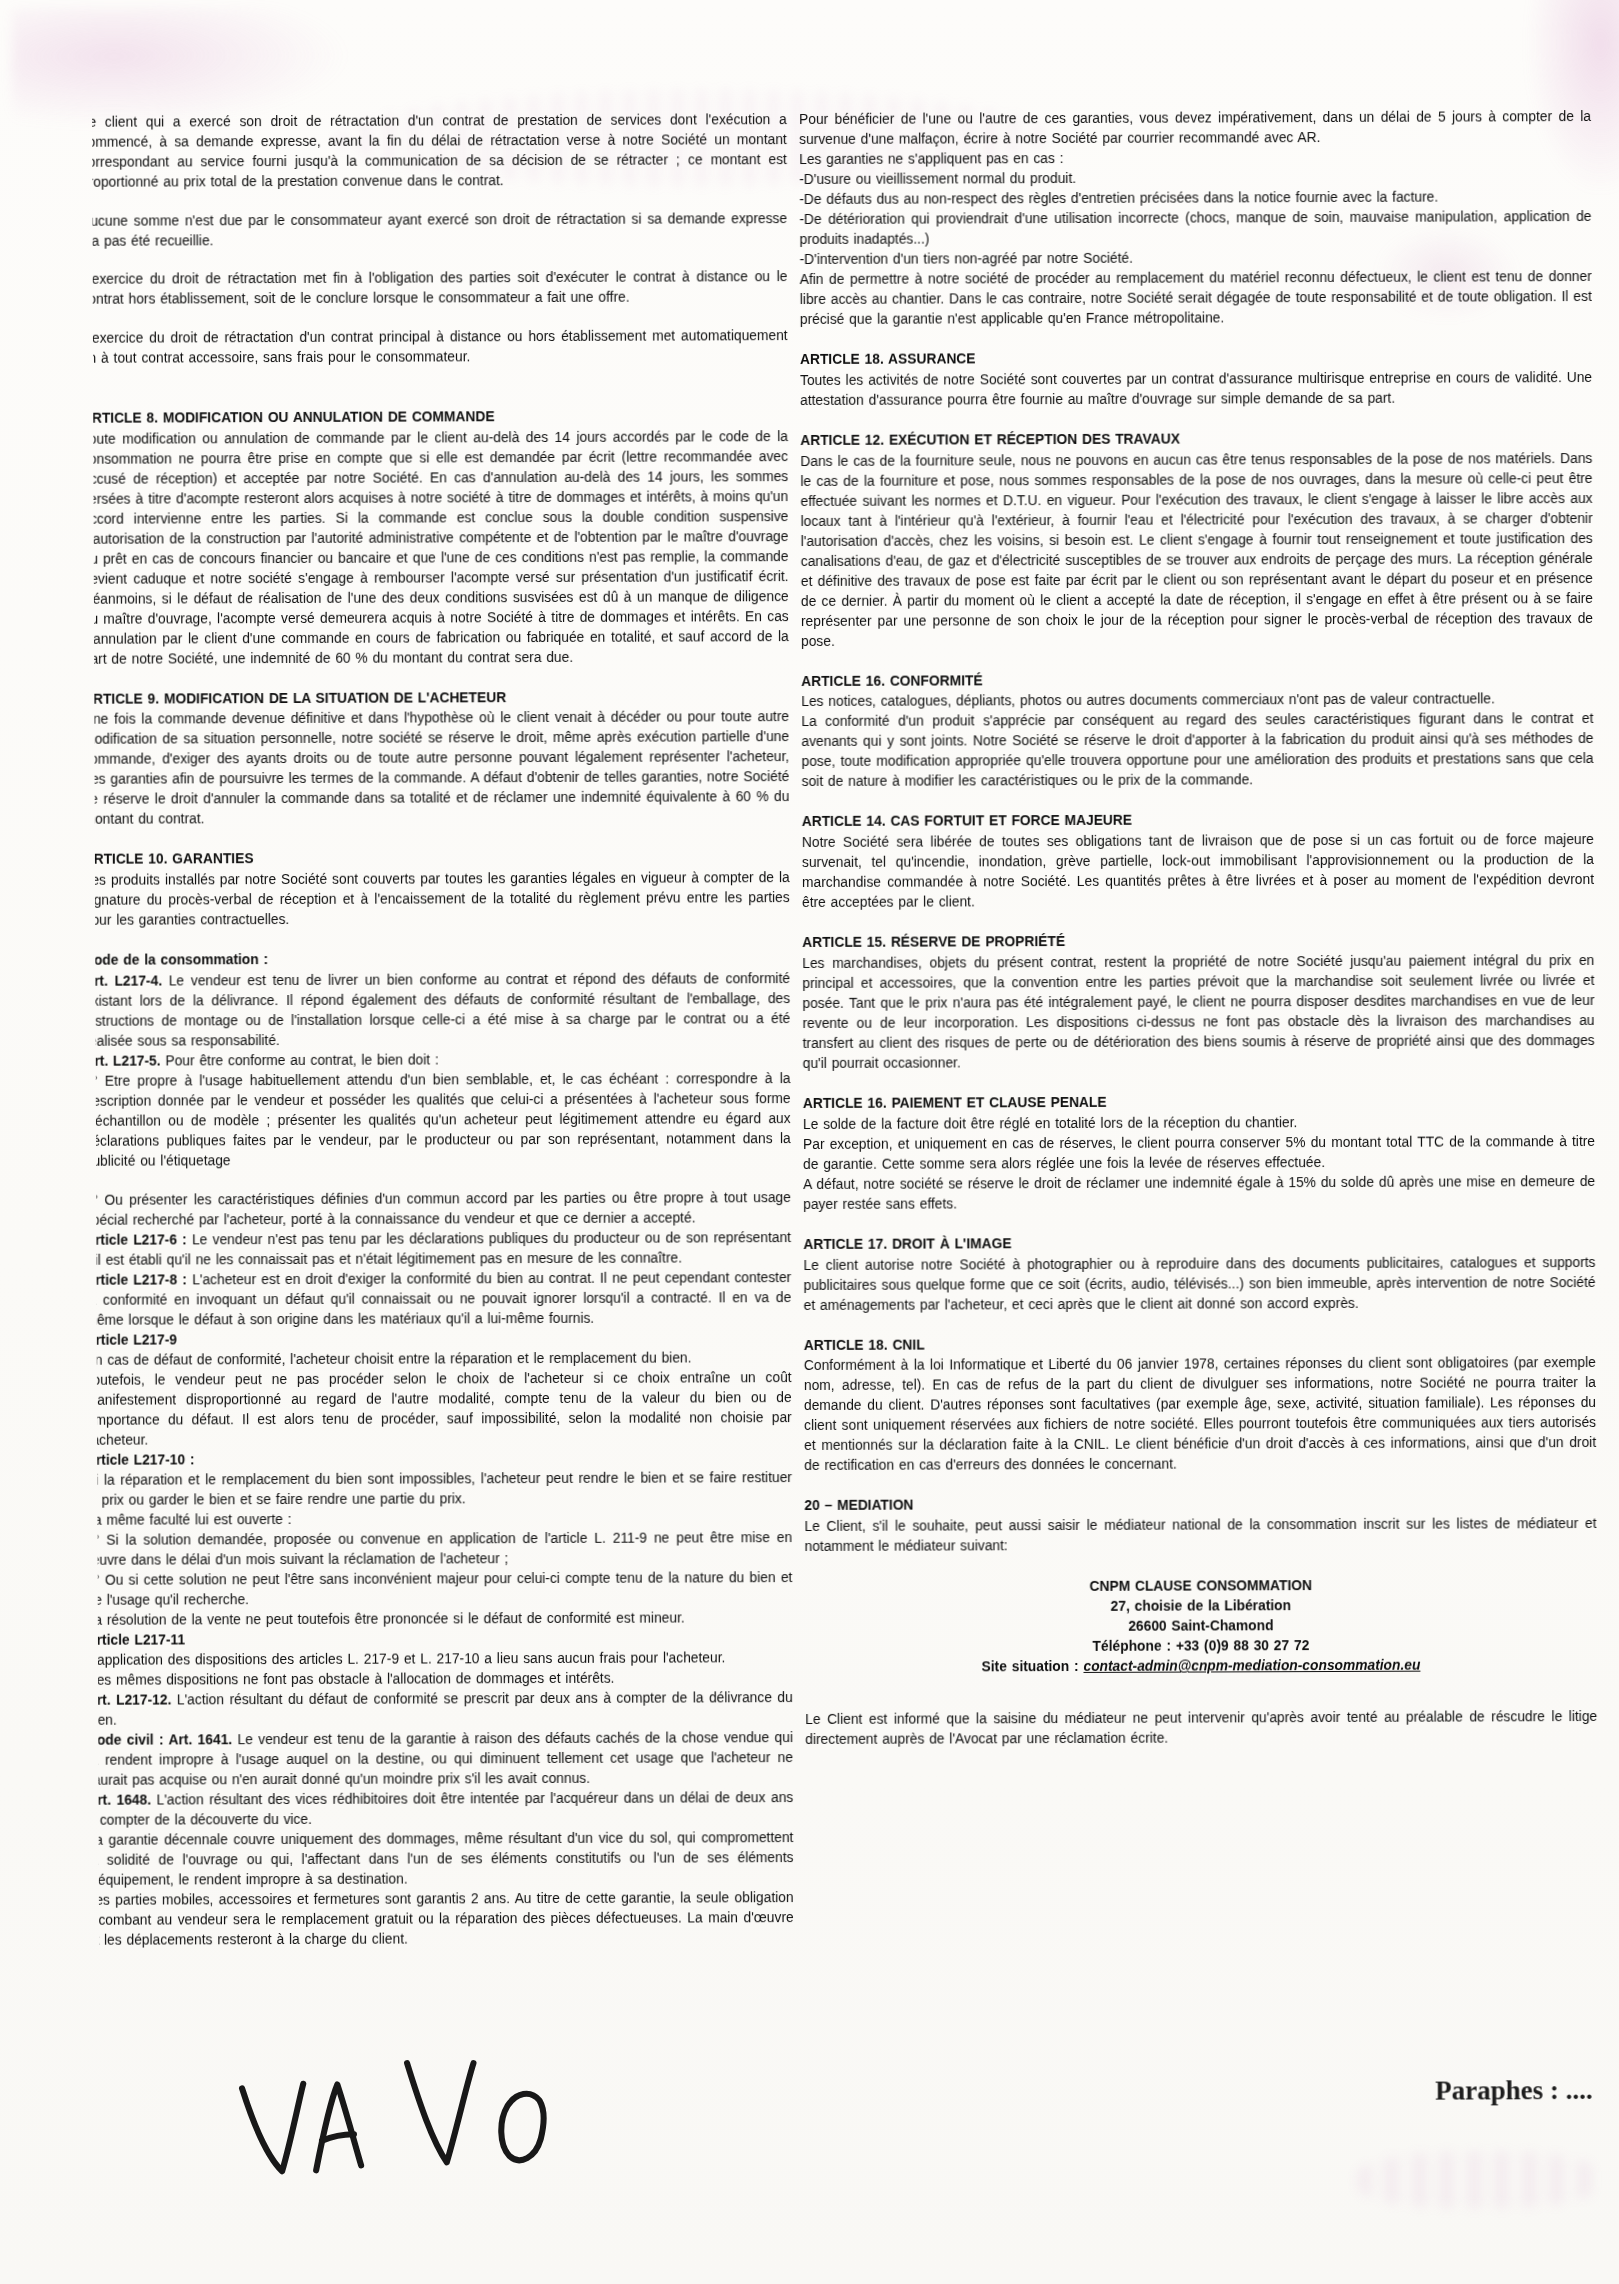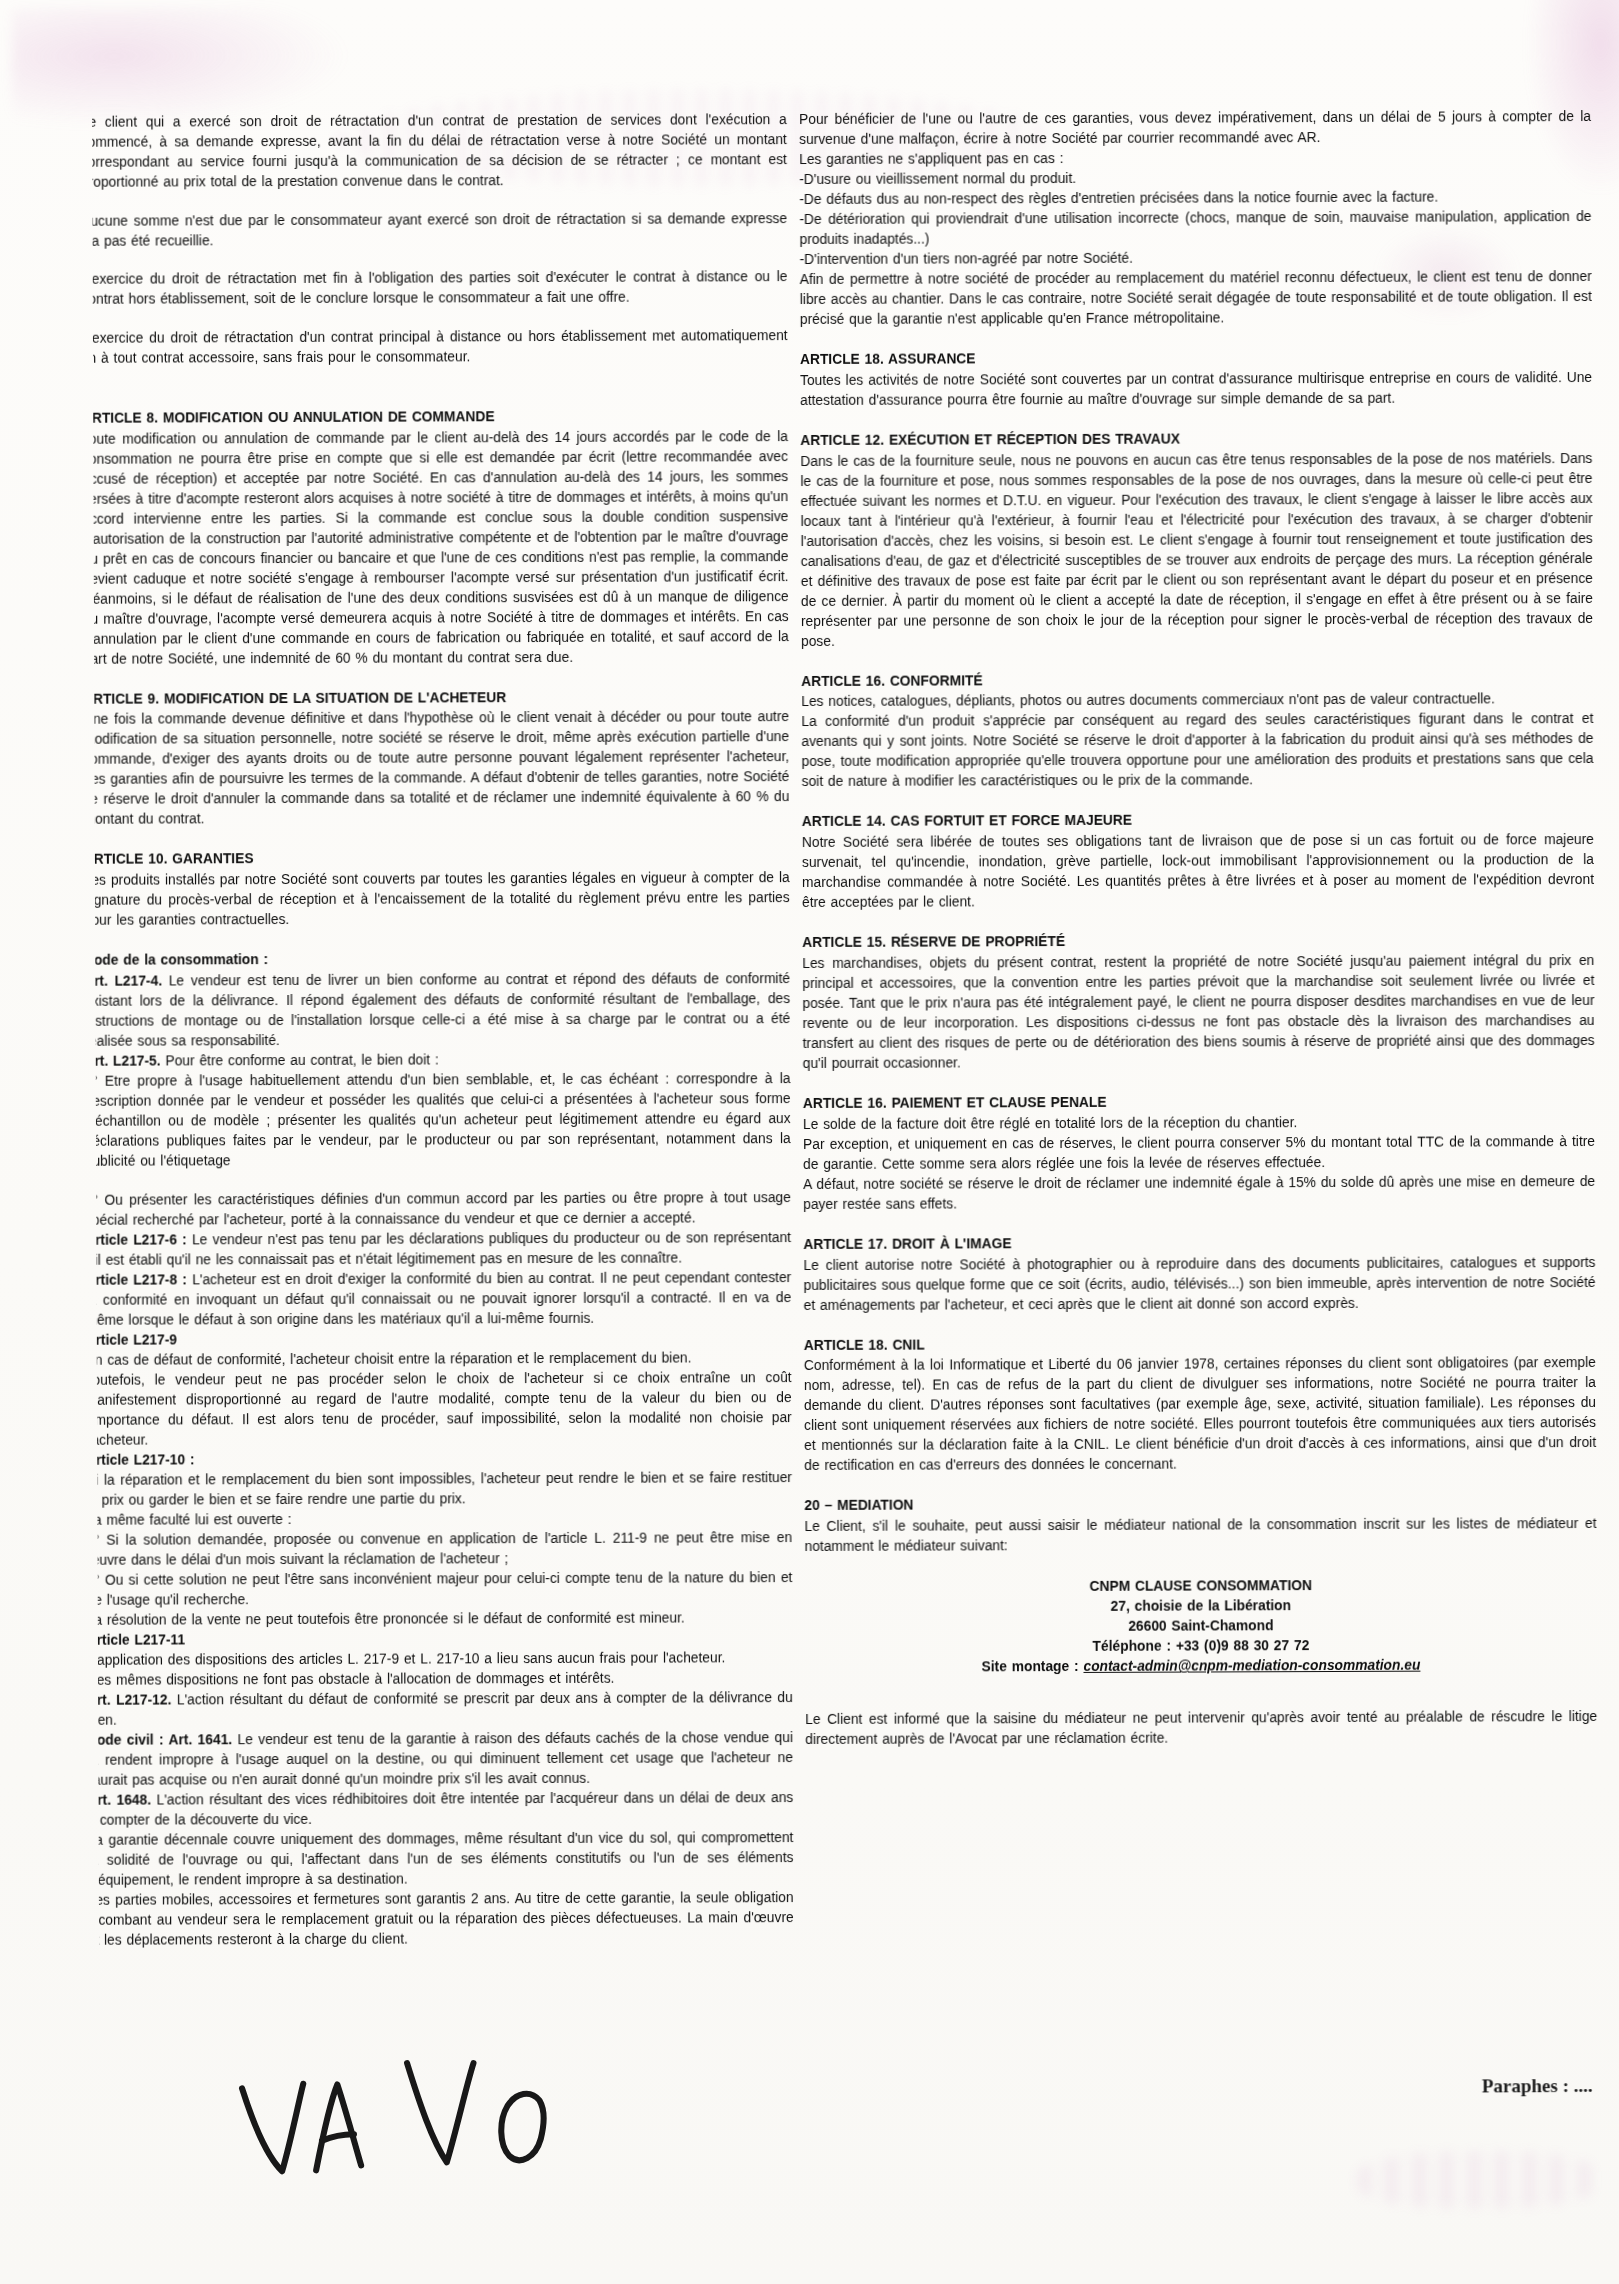--- a/index.html
+++ b/index.html
@@ -24,21 +24,21 @@
   .p.gap2{margin-top:32px;}
   .h{font-weight:700;margin-top:20px;margin-bottom:0.8px;text-align:left;}
   .h.biggap{margin-top:40px;}
   .c{text-align:center;font-weight:700;margin:0;}
   .c.gap{margin-top:21px;}
   b{font-weight:700;}
   .u{text-decoration:underline;font-style:italic;}
   .paraphes{
     position:absolute;right:31px;top:2078px;
     font-family:"Liberation Serif","DejaVu Serif",serif;
-    font-weight:700;font-size:19px;color:#1d1d1d;
+    font-weight:700;font-size:27px;color:#1d1d1d;
     filter:blur(0.2px);
   }
   .hand{position:absolute;left:207px;top:2025px;}
   
   .artifact{position:absolute;pointer-events:none;filter:blur(5.7px);opacity:.55;}
   .a1{left:16px;top:4.9px;width:340px;height:121px;
       background:radial-gradient(ellipse at 30% 40%,rgba(216,160,205,.5),rgba(216,160,205,0) 70%);}
   .a2{left:340px;top:89px;width:713px;height:97px;
       background:repeating-linear-gradient(90deg,rgba(205,150,198,.35) 0 11.3px,rgba(205,150,198,0) 11.3px 24px);
       opacity:.28;border-radius:50%;}
@@ -126,21 +126,21 @@
       <div class="h"><span>ARTICLE 17. DROIT À L'IMAGE</span></div>
       <div class="p"><span>Le client autorise notre Société à photographier ou à reproduire dans des documents publicitaires, catalogues et supports publicitaires sous quelque forme que ce soit (écrits, audio, télévisés...) son bien immeuble, après intervention de notre Société et aménagements par l'acheteur, et ceci après que le client ait donné son accord exprès.</span></div>
       <div class="h"><span>ARTICLE 18. CNIL</span></div>
       <div class="p"><span>Conformément à la loi Informatique et Liberté du 06 janvier 1978, certaines réponses du client sont obligatoires (par exemple nom, adresse, tel). En cas de refus de la part du client de divulguer ses informations, notre Société ne pourra traiter la demande du client. D'autres réponses sont facultatives (par exemple âge, sexe, activité, situation familiale). Les réponses du client sont uniquement réservées aux fichiers de notre société. Elles pourront toutefois être communiquées aux tiers autorisés et mentionnés sur la déclaration faite à la CNIL. Le client bénéficie d'un droit d'accès à ces informations, ainsi que d'un droit de rectification en cas d'erreurs des données le concernant.</span></div>
       <div class="h"><span>20 – MEDIATION</span></div>
       <div class="p"><span>Le Client, s'il le souhaite, peut aussi saisir le médiateur national de la consommation inscrit sur les listes de médiateur et notamment le médiateur suivant:</span></div>
       <div class="c gap"><span>CNPM CLAUSE CONSOMMATION</span></div>
       <div class="c"><span>27, choisie de la Libération</span></div>
       <div class="c"><span>26600 Saint-Chamond</span></div>
       <div class="c"><span>Téléphone : +33 (0)9 88 30 27 72</span></div>
-      <div class="c"><span>Site montage : </span><span class="u">contact-admin@cnpm-mediation-consommation.eu</span></div>
+      <div class="c"><span>Site situation : </span><span class="u">contact-admin@cnpm-mediation-consommation.eu</span></div>
       <div class="p gap2"><span>Le Client est informé que la saisine du médiateur ne peut intervenir qu'après avoir tenté au préalable de réscudre le litige directement auprès de l'Avocat par une réclamation écrite.</span></div>
     </div>
 
   <div class="paraphes">Paraphes : ....</div>
 
   <svg class="hand" width="381" height="202" viewBox="0 0 470 250" role="img" aria-label="VA VO">
     <g fill="none" stroke="#181818" stroke-width="7.5" stroke-linecap="round" stroke-linejoin="round" transform="rotate(-4 235 125)">
       <path d="M42,62 C52,104 66,148 84,168 C98,130 110,86 118,62"></path>
       <path d="M126,170 C138,126 150,86 160,66 C168,98 176,140 182,168"></path>
       <path d="M136,134 C148,130 164,128 176,129"></path>

